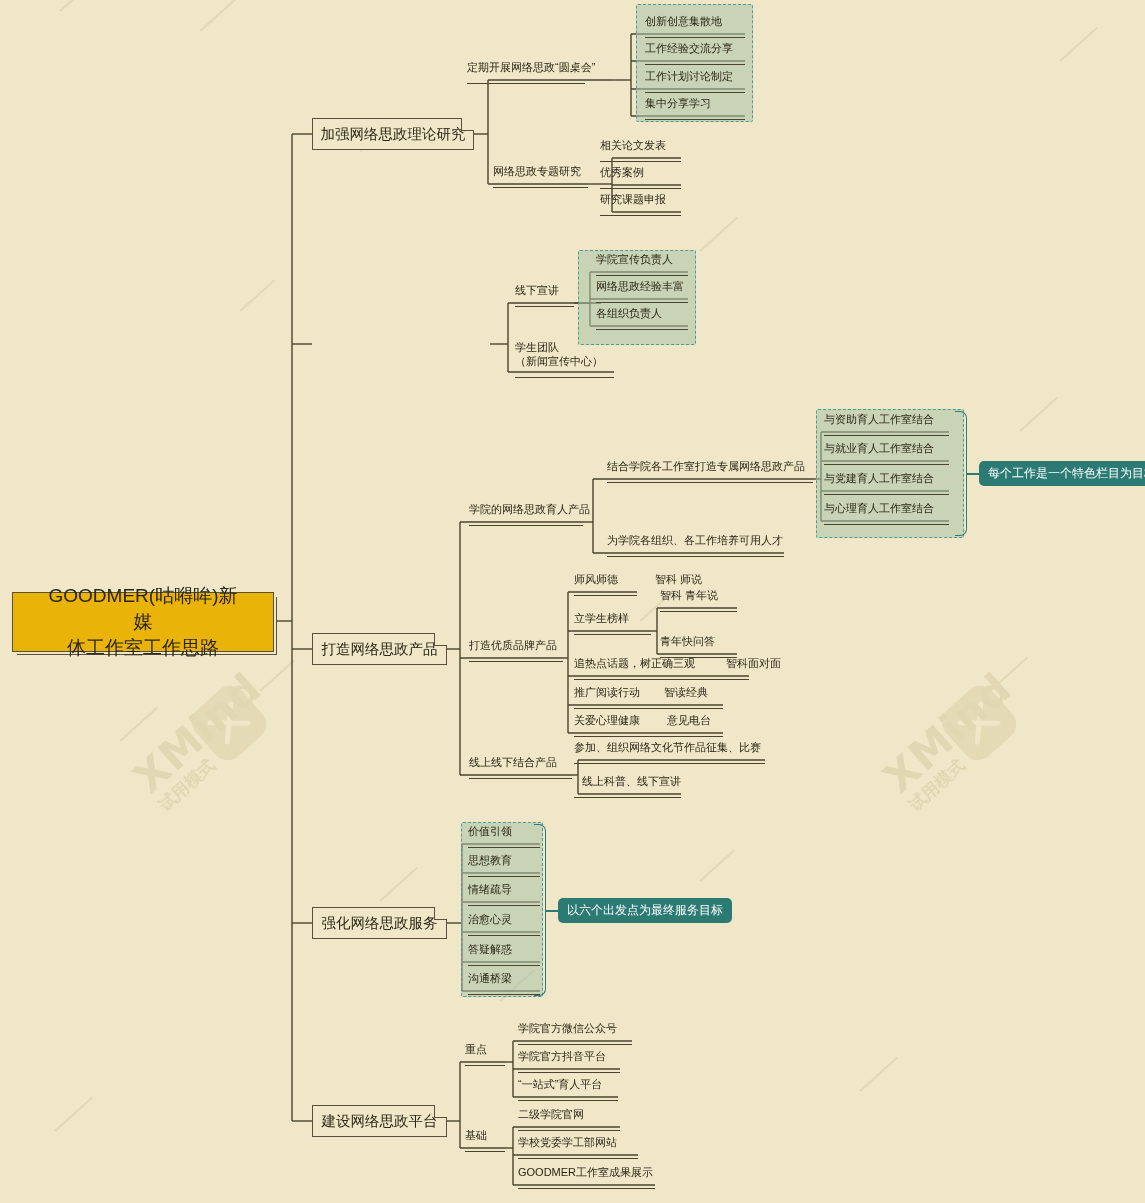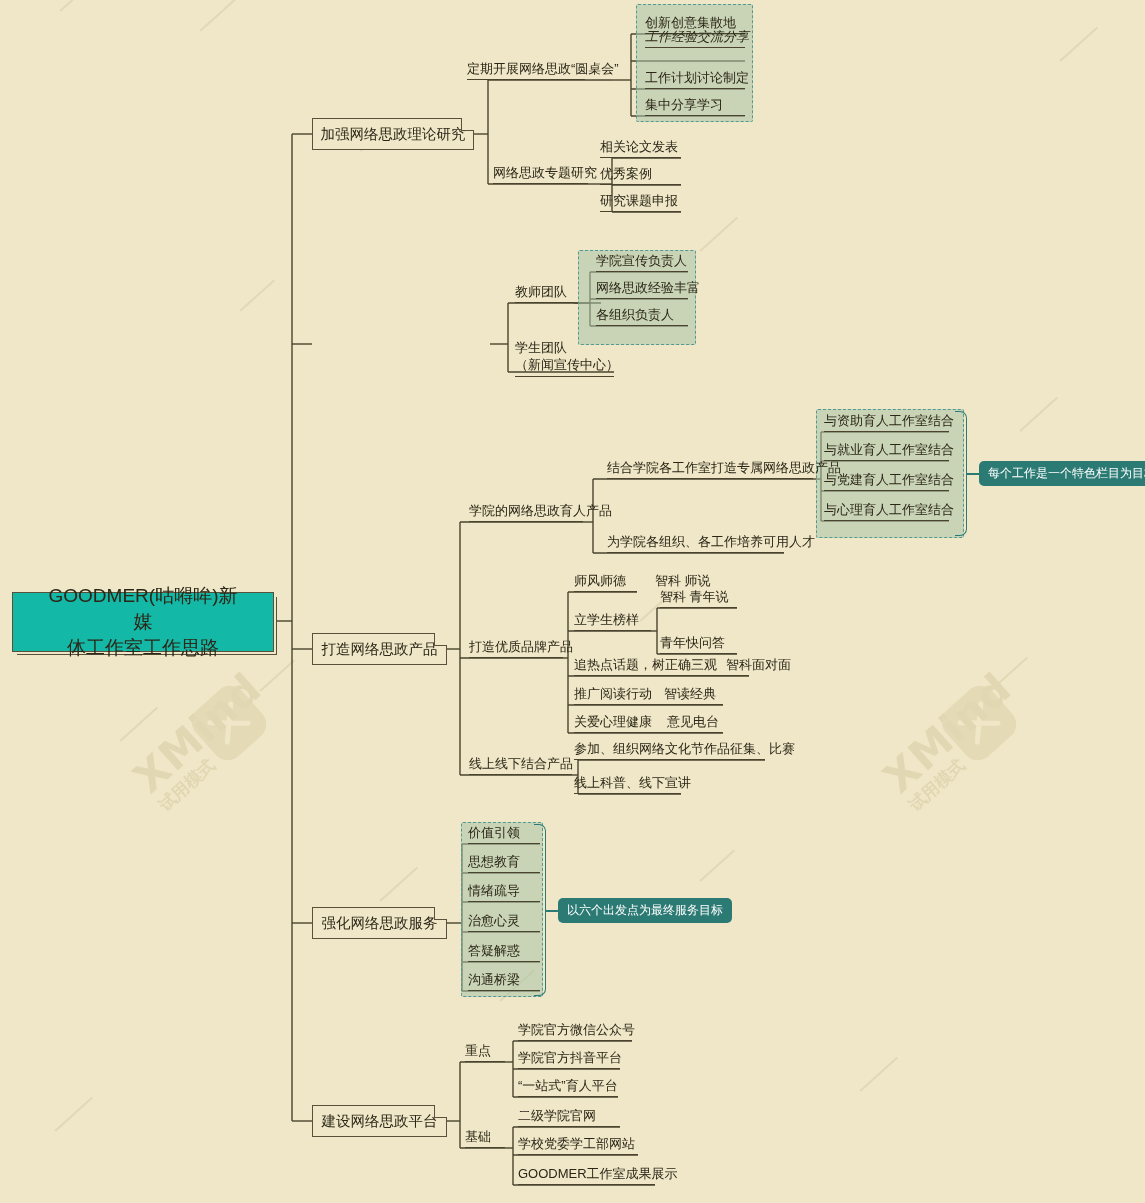--- a/index.html
+++ b/index.html
@@ -33,21 +33,21 @@
     width:62px;height:62px;border-radius:16px;background:#e4dab6;
     position:absolute;display:flex;align-items:center;justify-content:center;
   }
   .wm-badge svg{display:block;}
   .wm-line{position:absolute;background:#e2d8b5;height:1.5px;transform-origin:left center;}
 
   
   .root{
     position:absolute;
     border:1.5px solid #59513c;
-    background:#14b8a6;
+    background:#eab308;
     box-shadow:3px 3px 0 -1px #efe7c8, 4px 4px 0 -1px #59513c;
     display:flex;align-items:center;justify-content:center;
     text-align:center;
     color:#2b2617;
     font-size:19px;line-height:1.38;
     padding:10px 28px;
     box-sizing:border-box;
   }
   
   .mainnode{
@@ -70,24 +70,24 @@
   }
   .mainnode .fold:after{
     content:"";position:absolute;left:-1px;top:-1px;width:0;height:0;
     border-left:12px solid transparent;border-top:12px solid #efe7c8;
   }
 
   
   .sub{
     position:absolute;
     color:#2b2617;
-    font-size:13px;
+    font-size:11px;
     white-space:nowrap;
     line-height:1.25;
-    padding-bottom:2px;
+    padding-bottom:8px;
   }
   .sub.under{border-bottom:1.4px solid #4a442f;}
   .sub.nounder{border-bottom:none;}
   .sub.two{line-height:1.3;}
 
   
   .callout{
     position:absolute;
     background:#2b7a73;
     color:#ffffff;
@@ -305,29 +305,29 @@
 
     <div class="mainnode" style="left:312px;top:1105px;width:135px;height:32px;">
       <span>建设网络思政平台</span>
       <span class="fold"></span>
     </div>
 
     <div class="sub under" style="left:467px;top:61px;width:118px;">定期开展网络思政“圆桌会”</div>
     <div class="sub under" style="left:493px;top:165px;width:95px;">网络思政专题研究</div>
 
     <div class="sub under" style="left:645px;top:15px;width:100px;">创新创意集散地</div>
-    <div class="sub under" style="left:645px;top:29px;width:100px;font-style:italic;">工作经验交流分享</div>
+    <div class="sub under" style="left:645px;top:42px;width:100px;">工作经验交流分享</div>
     <div class="sub under" style="left:645px;top:70px;width:100px;">工作计划讨论制定</div>
     <div class="sub under" style="left:645px;top:97px;width:100px;">集中分享学习</div>
 
     <div class="sub under" style="left:600px;top:139px;width:81px;">相关论文发表</div>
     <div class="sub under" style="left:600px;top:166px;width:81px;">优秀案例</div>
     <div class="sub under" style="left:600px;top:193px;width:81px;">研究课题申报</div>
 
-    <div class="sub under" style="left:515px;top:284px;width:59px;">教师团队</div>
+    <div class="sub under" style="left:515px;top:284px;width:59px;">线下宣讲</div>
     <div class="sub under two" style="left:515px;top:340px;width:99px;">
       <div>学生团队</div>
       <div>（新闻宣传中心）</div>
     </div>
 
     <div class="sub under" style="left:596px;top:253px;width:92px;">学院宣传负责人</div>
     <div class="sub under" style="left:596px;top:280px;width:92px;">网络思政经验丰富</div>
     <div class="sub under" style="left:596px;top:307px;width:92px;">各组织负责人</div>
 
     <div class="sub under" style="left:469px;top:503px;width:114px;">学院的网络思政育人产品</div>

